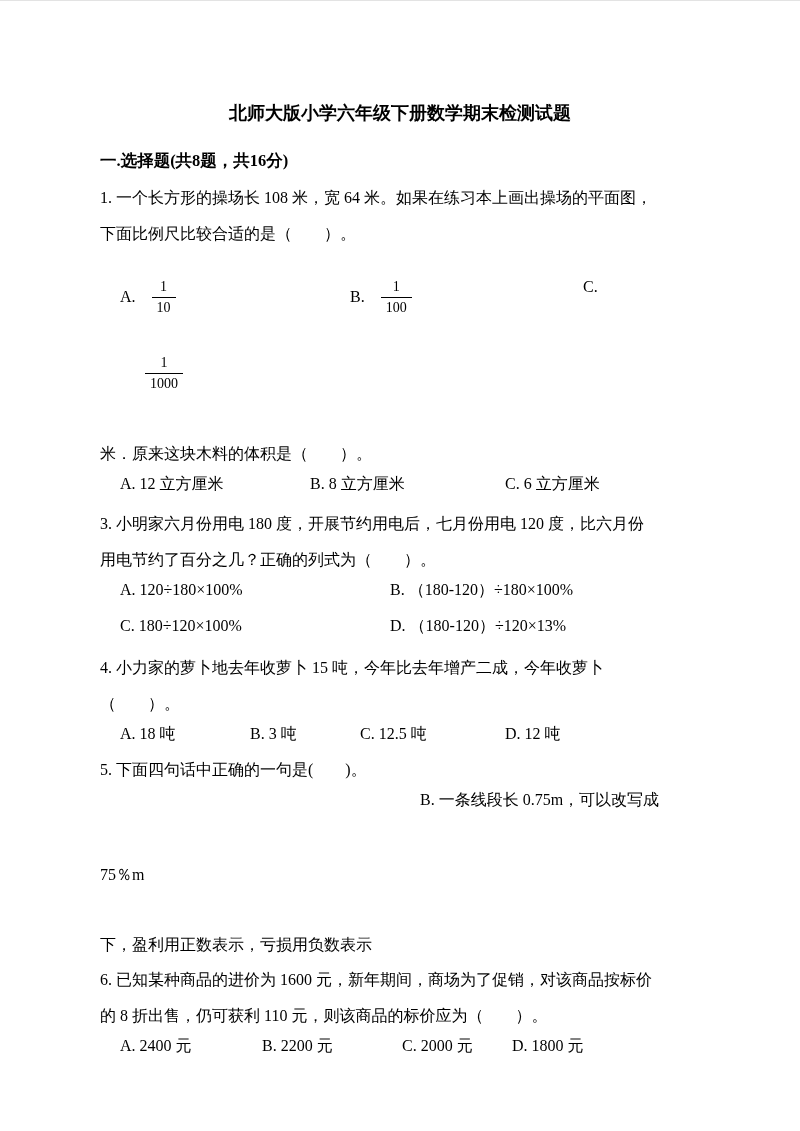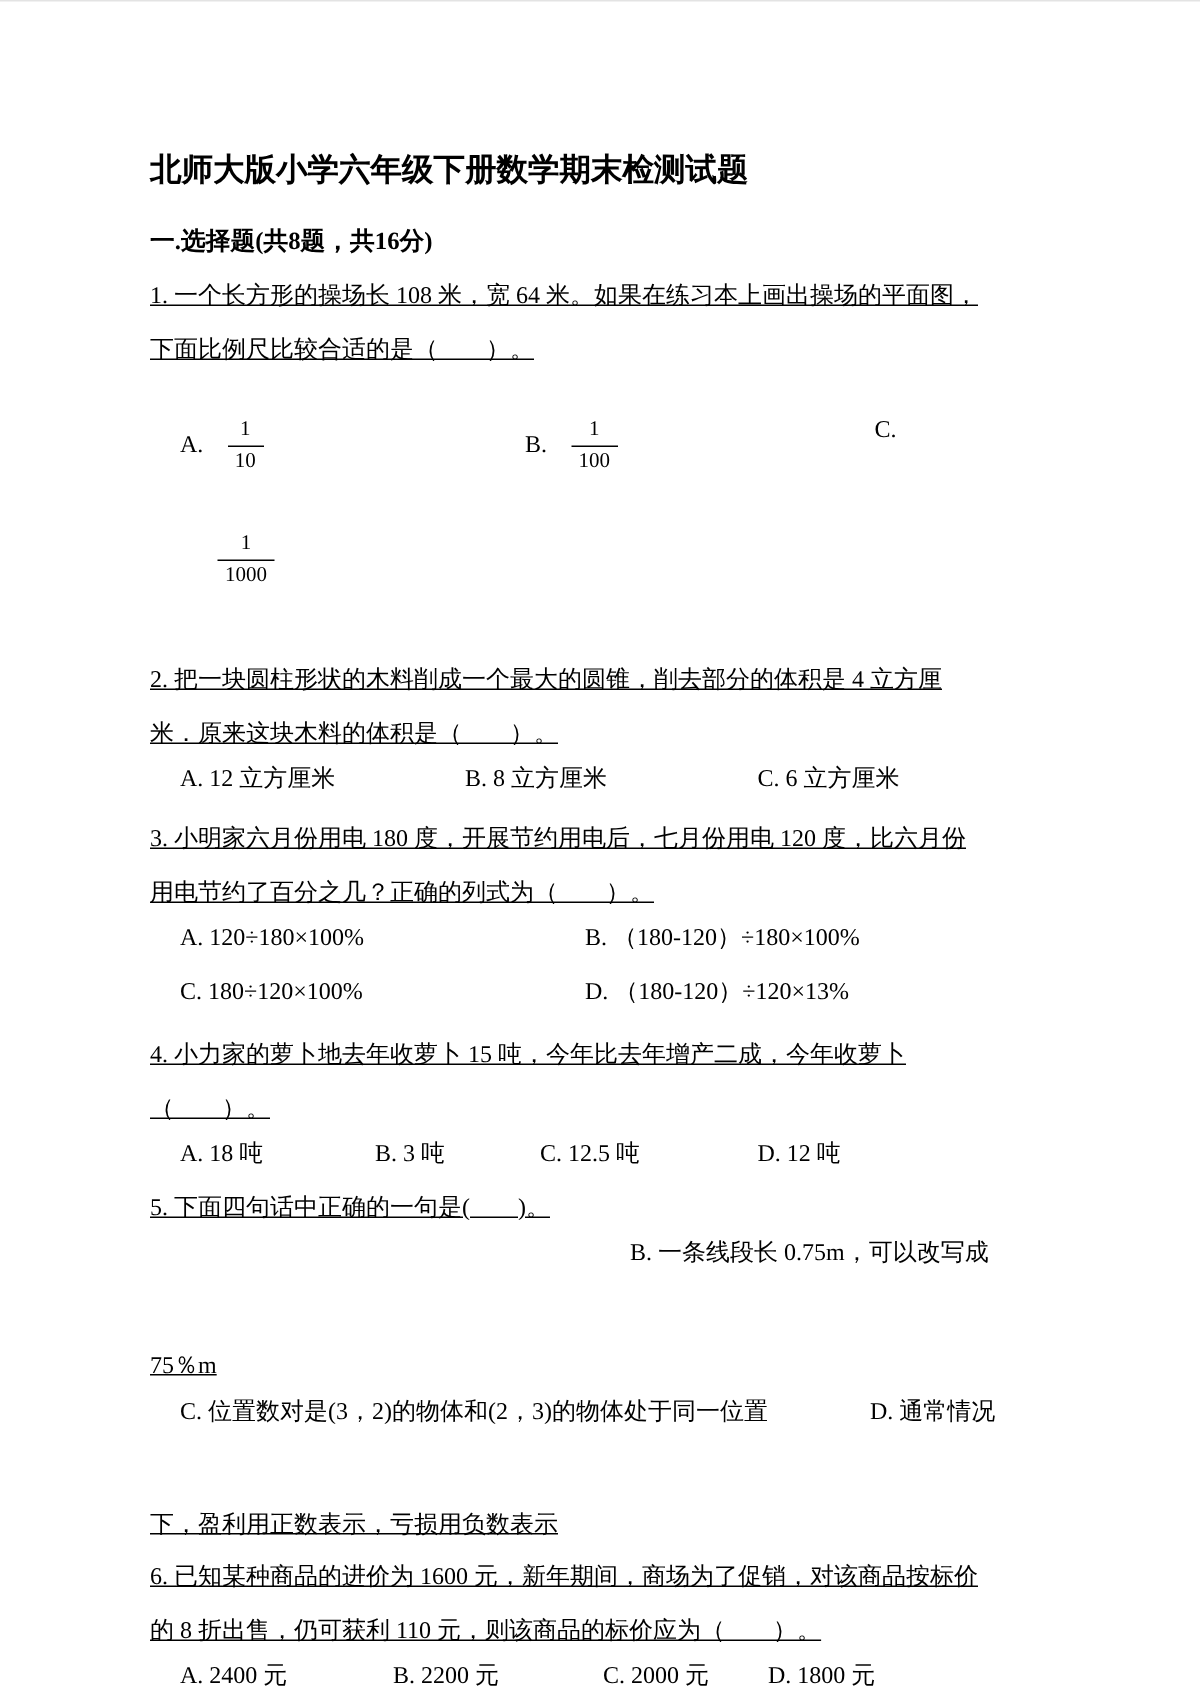--- a/index.html
+++ b/index.html
@@ -2,23 +2,23 @@
 <html><head>
 <meta charset="utf-8">
 <style>
   html,body{margin:0;padding:0;}
   body{
     width:800px;height:1131px;background:#ffffff;color:#000000;
     font-family:"Liberation Serif","DejaVu Serif",serif;
     overflow:hidden;border-top:1px solid #e3e3e3;
   }
   .page{padding:95px 100px 0 100px;}
-  .title{font-size:21px;font-weight:bold;line-height:34px;margin:0;}
+  .title{font-size:18px;font-weight:bold;line-height:34px;margin:0;text-align:center;}
   .section{margin:18px 0 0 0;font-size:16.5px;font-weight:bold;line-height:26px;}
-  .q{margin:0;text-decoration:underline;}
+  .q{margin:0;}
   .line{font-size:16px;line-height:36px;}
   .wrapline{font-size:16px;line-height:26px;height:26px;margin-top:44px;}
   .row{position:relative;height:36px;font-size:16px;}
   .opts{margin-top:-6px;}
   .opt{position:absolute;top:0;white-space:nowrap;line-height:36px;}
   .frow{height:52px;}
   .fopt{display:inline-flex;align-items:center;gap:16px;line-height:normal;}
   .olabel{font-size:16px;}
   .frac{display:inline-block;text-align:center;font-size:14px;line-height:1.25;}
   .frac .num{display:block;border-bottom:1px solid #000;padding:0 5px 1px 5px;}
@@ -59,21 +59,20 @@
       <span class="opt fopt" style="left:45px">
         <span class="frac">
             <span class="num">1</span>
             <span class="den">1000</span>
           </span>
       </span>
     </div>
   </section>
 
   <section class="q" style="margin-top:30px">
-    <div class="line">2. 把一块圆柱形状的木料削成一个最大的圆锥，削去部分的体积是 4 立方厘</div>
     <div class="line">米．原来这块木料的体积是（　　）。</div>
     <div class="row opts">
       <span class="opt" style="left:20px">A. 12 立方厘米</span>
       <span class="opt" style="left:210px">B. 8 立方厘米</span>
       <span class="opt" style="left:405px">C. 6 立方厘米</span>
     </div>
   </section>
 
   <section class="q" style="margin-top:4px">
     <div class="line">3. 小明家六月份用电 180 度，开展节约用电后，七月份用电 120 度，比六月份</div>
@@ -98,24 +97,20 @@
       <span class="opt" style="left:405px">D. 12 吨</span>
     </div>
   </section>
 
   <section class="q" style="margin-top:0">
     <div class="line">5. 下面四句话中正确的一句是(　　)。</div>
     <div class="row opts">
       <span class="opt" style="left:320px">B. 一条线段长 0.75m，可以改写成</span>
     </div>
     <div class="wrapline">75％m</div>
-    <div class="row">
-      <span class="opt" style="left:20px">C. 位置数对是(3，2)的物体和(2，3)的物体处于同一位置</span>
-      <span class="opt" style="left:480px">D. 通常情况</span>
-    </div>
     <div class="wrapline">下，盈利用正数表示，亏损用负数表示</div>
   </section>
 
   <section class="q" style="margin-top:4px">
     <div class="line">6. 已知某种商品的进价为 1600 元，新年期间，商场为了促销，对该商品按标价</div>
     <div class="line">的 8 折出售，仍可获利 110 元，则该商品的标价应为（　　）。</div>
     <div class="row opts">
       <span class="opt" style="left:20px">A. 2400 元</span>
       <span class="opt" style="left:162px">B. 2200 元</span>
       <span class="opt" style="left:302px">C. 2000 元</span>

